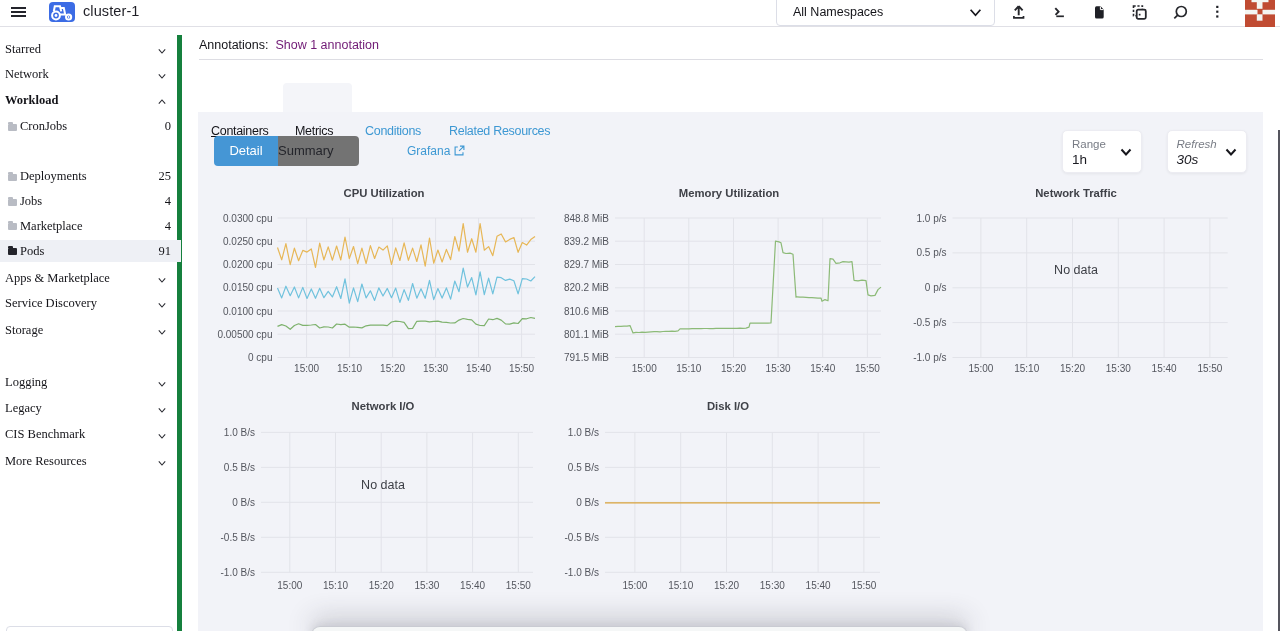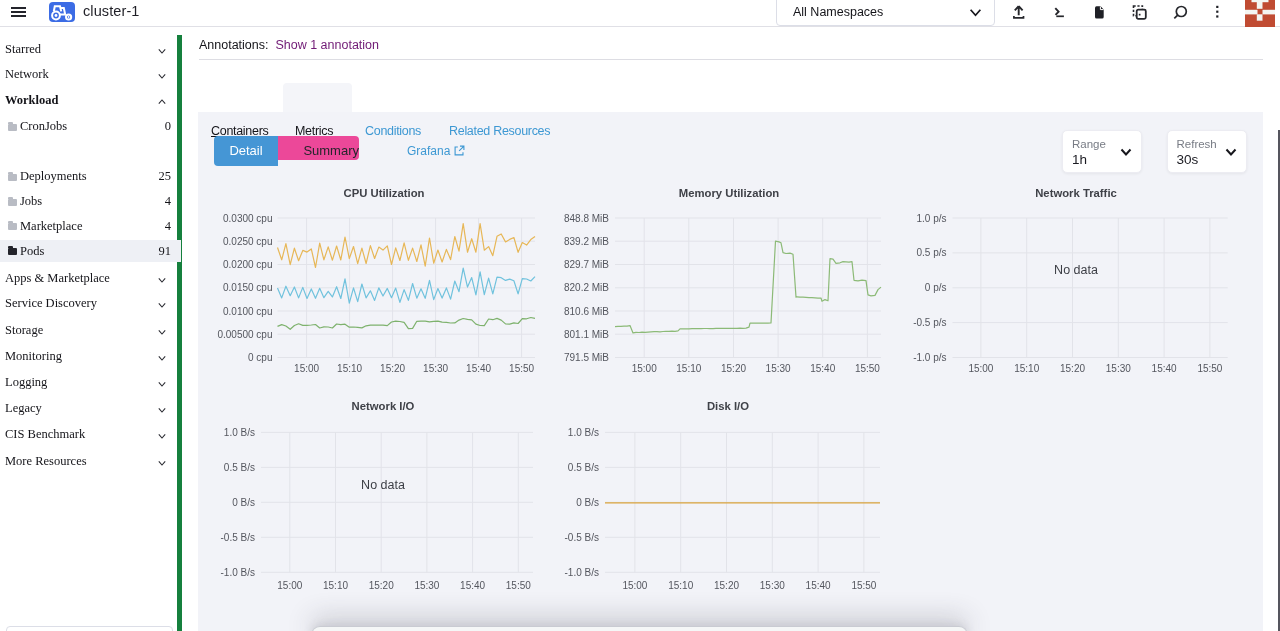--- a/index.html
+++ b/index.html
@@ -37,33 +37,33 @@
   <div style="position:absolute;left:17px;top:24px;width:1064px;border-bottom:1px solid #dddde3;"></div>
   <div id="panel"></div>
 
   <div style="position:absolute;left:101px;top:48px;width:69px;height:29px;background:#f4f5f9;border-radius:4px 4px 0 0;"></div>
   <a class="tablink" style="left:29px;color:#141419;text-decoration:underline;">Containers</a>
   <span class="tablink" style="left:113px;color:#141419;text-decoration:underline;">Metrics</span>
   <a class="tablink" style="left:183px;">Conditions</a>
   <a class="tablink" style="left:267px;">Related Resources</a>
 
   <div style="position:absolute;left:32px;top:101px;width:64px;height:30px;background:#4596d5;border-radius:4px 0 0 4px;color:#fff;font-size:13px;text-align:center;line-height:30px;">Detail</div>
-  <div style="position:absolute;left:96px;top:101px;width:81px;height:24px;background:#ec4899;border-radius:0 4px 4px 0;color:#24252b;font-size:13px;text-align:right;line-height:30px;">Summary</div>
+  <div style="position:absolute;left:96px;top:101px;width:81px;height:30px;background:#737373;border-radius:0 4px 4px 0;color:#24252b;font-size:13px;text-align:left;line-height:30px;">Summary</div>
   <div style="position:absolute;left:194px;top:109px;font-size:12px;color:#3d98d3;margin-left:31px;">Grafana <svg width="11" height="11" viewBox="0 0 12 12" style="vertical-align:-1px">
         <path d="M4.2 2.2 H1.2 V10.8 H9.8 V7.8 M6.5 1.2 H10.8 V5.5 M10.6 1.4 L5.6 6.4" fill="none" stroke="#3d98d3" stroke-width="1.2"></path>
       </svg></div>
 
   <div class="rngbox" style="left:880px;width:80px;">
       <span class="l1">Range</span>
       <span class="l2">1h</span>
     <svg class="abs" style="right:9px;top:15px" width="12" height="12" viewBox="0 0 12 12">
         <path d="M1.5 3.5 L6 8.5 L10.5 3.5" fill="none" stroke="#17171d" stroke-width="2"></path>
       </svg>
     </div>
-  <div class="rngbox" style="left:984.5px;width:80px;">
+  <div class="rngbox" style="left:984.5px;width:80px;font-style:italic;">
       <span class="l1">Refresh</span>
       <span class="l2">30s</span>
     <svg class="abs" style="right:9px;top:15px" width="12" height="12" viewBox="0 0 12 12">
         <path d="M1.5 3.5 L6 8.5 L10.5 3.5" fill="none" stroke="#17171d" stroke-width="2"></path>
       </svg>
     </div>
 </div>
 <div id="sidebar">
     <div class="nav1" style="top:3.0px">
       <span class="lbl">Starred</span>
@@ -115,26 +115,20 @@
       </svg>
     </div>
 <div class="nav1" style="top:257.2px">
       <span class="lbl">Service Discovery</span>
       <svg class="chev" viewBox="0 0 10 10">
         <path d="M1 3 L5 7.5 L9 3" fill="none" stroke="#2b2c33" stroke-width="1.4"></path>
       </svg>
     </div>
 <div class="nav1" style="top:283.59999999999997px">
       <span class="lbl">Storage</span>
-      <svg class="chev" viewBox="0 0 10 10">
-        <path d="M1 3 L5 7.5 L9 3" fill="none" stroke="#2b2c33" stroke-width="1.4"></path>
-      </svg>
-    </div>
-<div class="nav1" style="top:309.5px">
-      <span class="lbl">Monitoring</span>
       <svg class="chev" viewBox="0 0 10 10">
         <path d="M1 3 L5 7.5 L9 3" fill="none" stroke="#2b2c33" stroke-width="1.4"></path>
       </svg>
     </div>
 <div class="nav1" style="top:336.0px">
       <span class="lbl">Logging</span>
       <svg class="chev" viewBox="0 0 10 10">
         <path d="M1 3 L5 7.5 L9 3" fill="none" stroke="#2b2c33" stroke-width="1.4"></path>
       </svg>
     </div>

